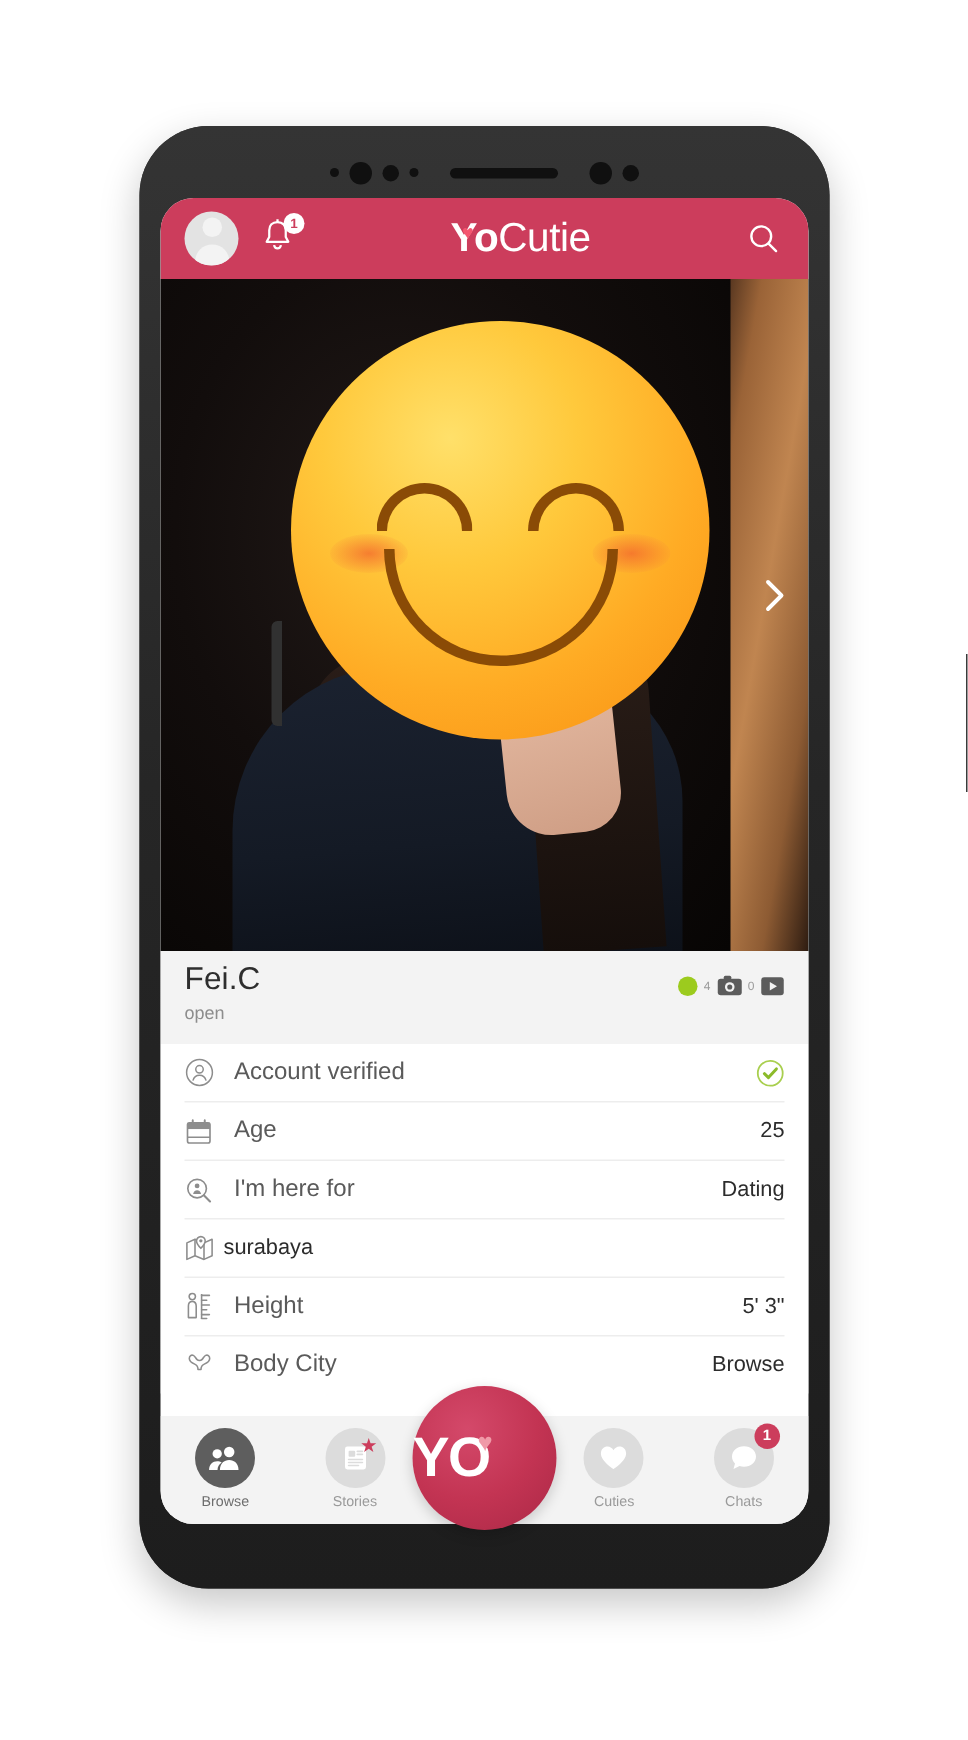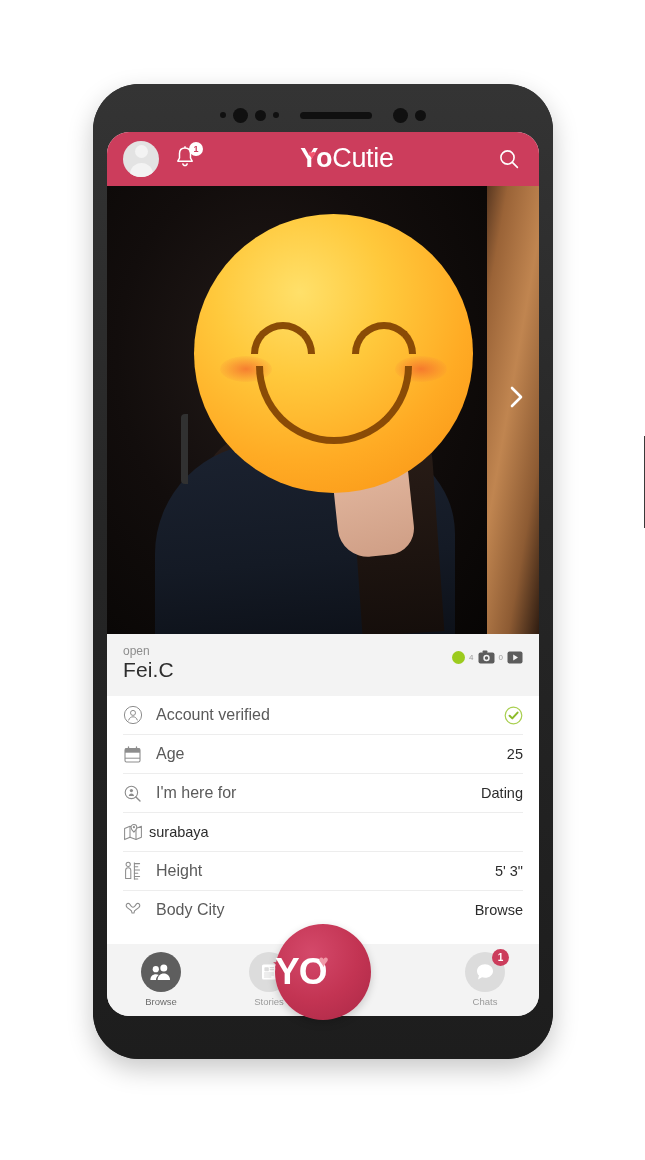--- a/index.html
+++ b/index.html
@@ -545,22 +545,22 @@
       </div>
 
       <div id="photo-next-arrow">
         <svg width="20" height="28" viewBox="0 0 20 28">
           <path d="M6 5 L15 14 L6 23" fill="none" stroke="#ffffff" stroke-width="2.6" stroke-linecap="round" stroke-linejoin="round"></path>
         </svg>
       </div>
     </div>
 
     <div id="profile-strip">
+      <div id="profile-name">Fei.C</div>
       <div id="profile-status">open</div>
-      <div id="profile-name">Fei.C</div>
 
       <div id="profile-meta">
         <span id="online-dot"></span>
         <span class="meta-count">4</span>
         <span class="meta-icon">
           <svg width="17" height="14" viewBox="0 0 17 14">
             <rect x="0.5" y="2.5" width="16" height="11" rx="2" fill="#5c5c5c"></rect>
             <rect x="4.5" y="0.5" width="5" height="2.6" rx="1" fill="#5c5c5c"></rect>
             <circle cx="8.5" cy="8" r="3.2" fill="#f3f3f3"></circle>
             <circle cx="8.5" cy="8" r="1.7" fill="#5c5c5c"></circle>
@@ -686,20 +686,30 @@
             <path d="M12.2 6.6 L15.6 6.6 M12.2 8.6 L15.6 8.6 M6.4 12 L15.6 12
                      M6.4 14 L15.6 14 M6.4 16 L13 16" stroke="#dcdcdc" stroke-width="1.1" stroke-linecap="round"></path>
           </svg>
           <span class="nav-star">★</span>
         </span>
         <span class="nav-label">Stories</span>
       </div>
 
       <div id="nav-spacer"></div>
 
+      <div class="nav-item">
+        <span class="nav-circle">
+          <svg width="22" height="20" viewBox="0 0 22 20">
+            <path d="M11 17.4 C11 17.4 2.6 12.2 2.6 7 C2.6 4.2 4.7 2.4 7 2.4
+                     C8.8 2.4 10.3 3.6 11 4.9 C11.7 3.6 13.2 2.4 15 2.4
+                     C17.3 2.4 19.4 4.2 19.4 7 C19.4 12.2 11 17.4 11 17.4 Z" fill="#ffffff"></path>
+          </svg>
+        </span>
+        <span class="nav-label">Cuties</span>
+      </div>
 
       <div class="nav-item">
         <span class="nav-circle">
           <svg width="22" height="22" viewBox="0 0 22 22">
             <path d="M11 3.2 C15.6 3.2 19 6.2 19 10 C19 13.8 15.6 16.8 11 16.8
                      C9.9 16.8 8.9 16.6 8 16.3 L4 18.4 L5 14.6
                      C3.7 13.4 3 11.8 3 10 C3 6.2 6.4 3.2 11 3.2 Z" fill="#ffffff"></path>
           </svg>
           <span class="nav-badge">1</span>
         </span>

